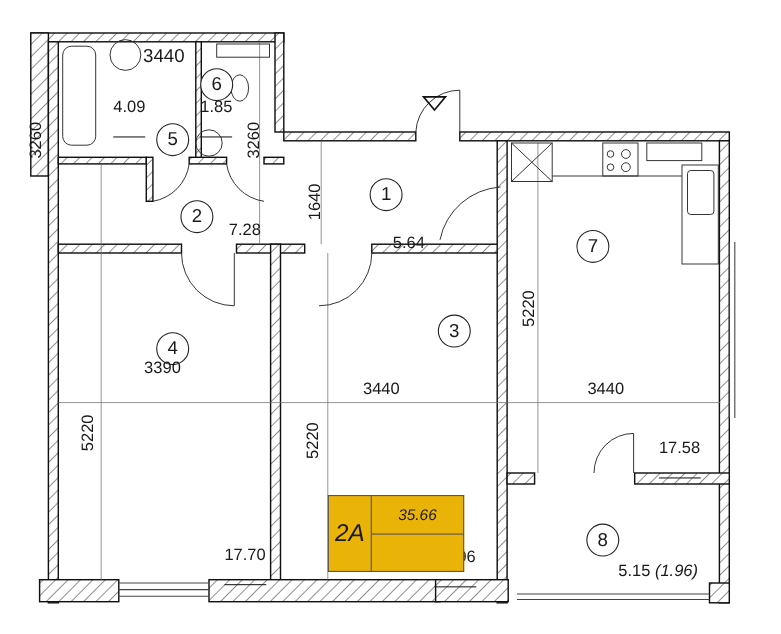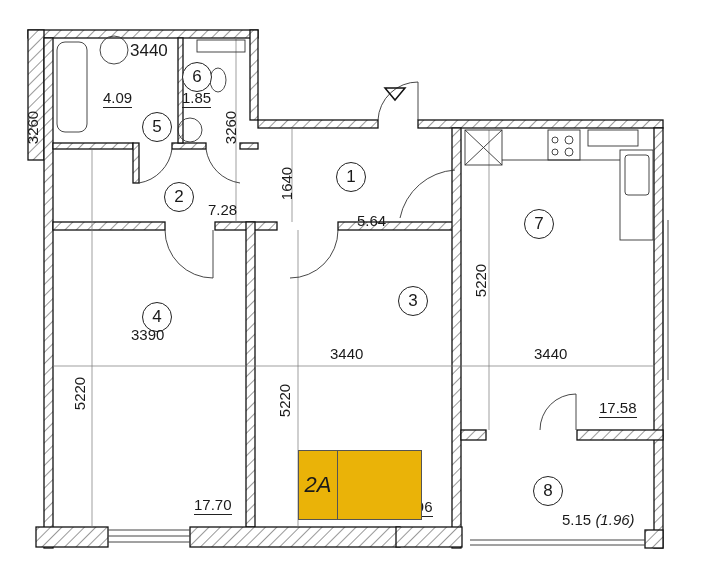--- a/index.html
+++ b/index.html
@@ -1,19 +1,19 @@
 <!DOCTYPE html>
 <html><head>
 <meta charset="utf-8">
 <style>
   html,body{margin:0;padding:0;background:#fff;}
   body{width:710px;height:576px;position:relative;overflow:hidden;font-family:"Liberation Sans",sans-serif;color:#1a1a1a;}
   #plan{position:absolute;left:0;top:0;width:710px;height:576px;}
   .lbl{position:absolute;font-size:15px;line-height:1;white-space:nowrap;}
-  .area{position:absolute;font-size:15px;line-height:1;white-space:nowrap;border-bottom:1px solid #222;padding-bottom:2px;}
+  .area{position:absolute;font-size:15px;line-height:1;white-space:nowrap;border-bottom:1px solid #222;padding-bottom:19px;}
   .num{position:absolute;width:28px;height:28px;border:1.2px solid #222;border-radius:50%;font-size:17px;text-align:center;line-height:28px;background:#fff;}
   .vert{position:absolute;font-size:15px;line-height:1;transform:rotate(-90deg);transform-origin:center center;white-space:nowrap;}
   .stamp{position:absolute;left:298px;top:450px;width:122px;height:68px;border:1px solid #555;background:#eab308;}
   .stamp .big{position:absolute;left:0;top:0;width:38px;height:68px;border-right:1px solid #555;font-size:22px;line-height:68px;text-align:center;font-style:italic;}
   .stamp .v1,.stamp .v2{position:absolute;left:39px;width:83px;height:34px;line-height:34px;text-align:center;font-style:italic;font-size:14px;}
   .stamp .v1{top:0;border-bottom:1px solid #555;}
   .stamp .v2{top:34px;}
 </style>
 </head>
 <body>
@@ -135,23 +135,24 @@
 <div class="area" style="left:599px;top:400px;">17.58</div>
 
 <div class="num" style="left:398px;top:286px;">3</div>
 <div class="lbl" style="left:330px;top:346px;">3440</div>
 <div class="vert" style="left:268px;top:393px;">5220</div>
 <div class="area" style="left:395px;top:499px;">17.96</div>
 
 <div class="num" style="left:142px;top:302px;">4</div>
 <div class="lbl" style="left:131px;top:327px;">3390</div>
 <div class="vert" style="left:63px;top:386px;">5220</div>
-<div class="area" style="left:194px;top:497px;text-align:right;">17.70</div>
+<div class="area" style="left:204px;top:497px;text-align:right;">17.70</div>
 
 <div class="num" style="left:533px;top:476px;">8</div>
 <div class="lbl" style="left:562px;top:512px;">
   <span>5.15</span>
   <i>(1.96)</i>
 </div>
 
 <div class="stamp">
   <div class="big">2A</div>
+  <div class="v1">35.66</div>
 </div>
 
 </body></html>

